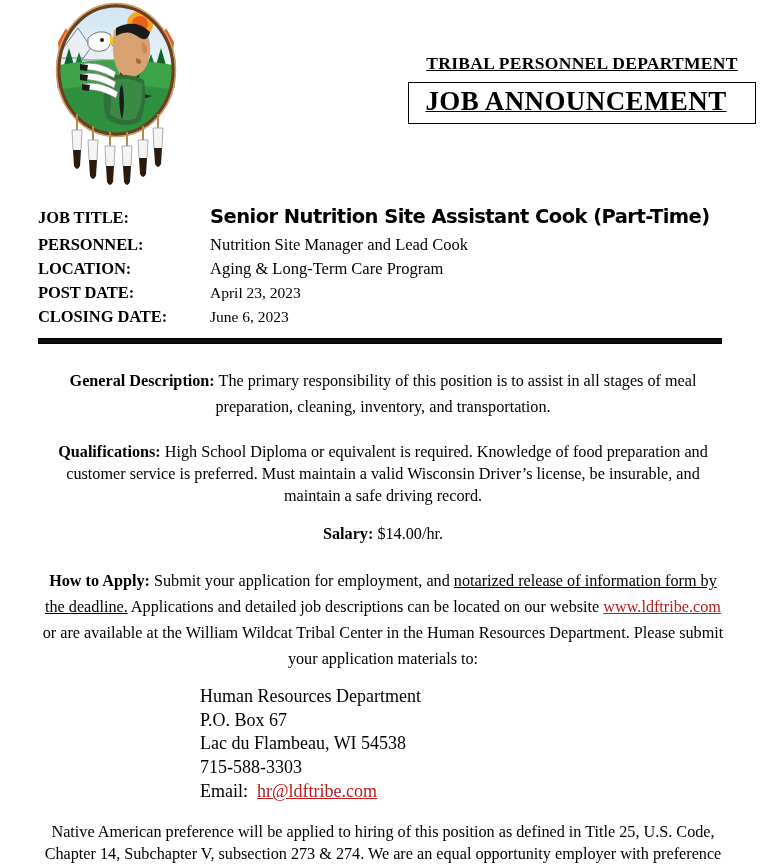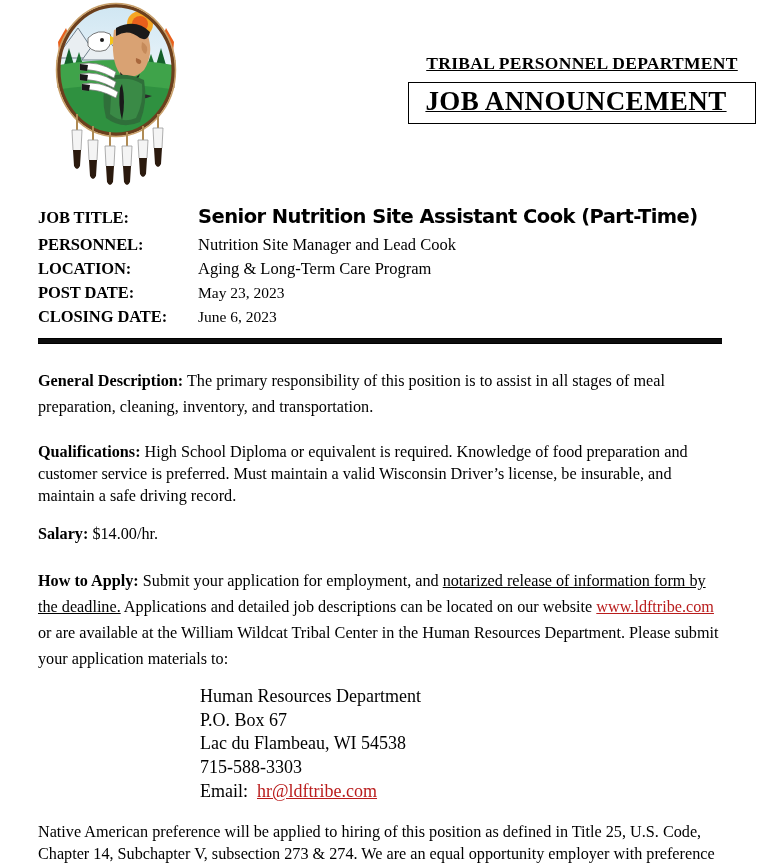--- a/index.html
+++ b/index.html
@@ -66,20 +66,21 @@
   
   .fields {
     position: absolute;
     left: 38px;
     top: 205px;
     width: 700px;
   }
   .field-row {
     display: flex;
     align-items: baseline;
+    gap: 12px;
   }
   .field-row.title-row { margin-bottom: 3px; }
   .field-label {
     width: 160px;
     flex: 0 0 160px;
     font-weight: bold;
     font-size: 16.5px;
     letter-spacing: -0.1px;
     line-height: 1.46;
     white-space: nowrap;
@@ -116,21 +117,21 @@
   
   .body-content {
     position: absolute;
     left: 38px;
     top: 368px;
     width: 690px;
     font-size: 16.2px;
   }
   .para {
     margin: 0;
-    text-align: left;
+    text-align: center;
   }
   .para.loose { line-height: 1.62; }
   .para.tight { line-height: 1.33; }
   .para b { font-weight: bold; }
   .gap-lg { height: 22px; }
   .gap-md { height: 17px; }
   .gap-sm { height: 12px; }
 
   .u { text-decoration: underline; }
   .link {
@@ -283,21 +284,21 @@
     <div class="field-value">Nutrition Site Manager and Lead Cook</div>
   </div>
 
   <div class="field-row">
     <div class="field-label">LOCATION:</div>
     <div class="field-value">Aging &amp; Long-Term Care Program</div>
   </div>
 
   <div class="field-row">
     <div class="field-label">POST DATE:</div>
-    <div class="field-value small">May 23, 2023</div>
+    <div class="field-value small">April 23, 2023</div>
   </div>
 
   <div class="field-row">
     <div class="field-label">CLOSING DATE:</div>
     <div class="field-value small">June 6, 2023</div>
   </div>
 </div>
 
 <div class="divider"></div>
 

